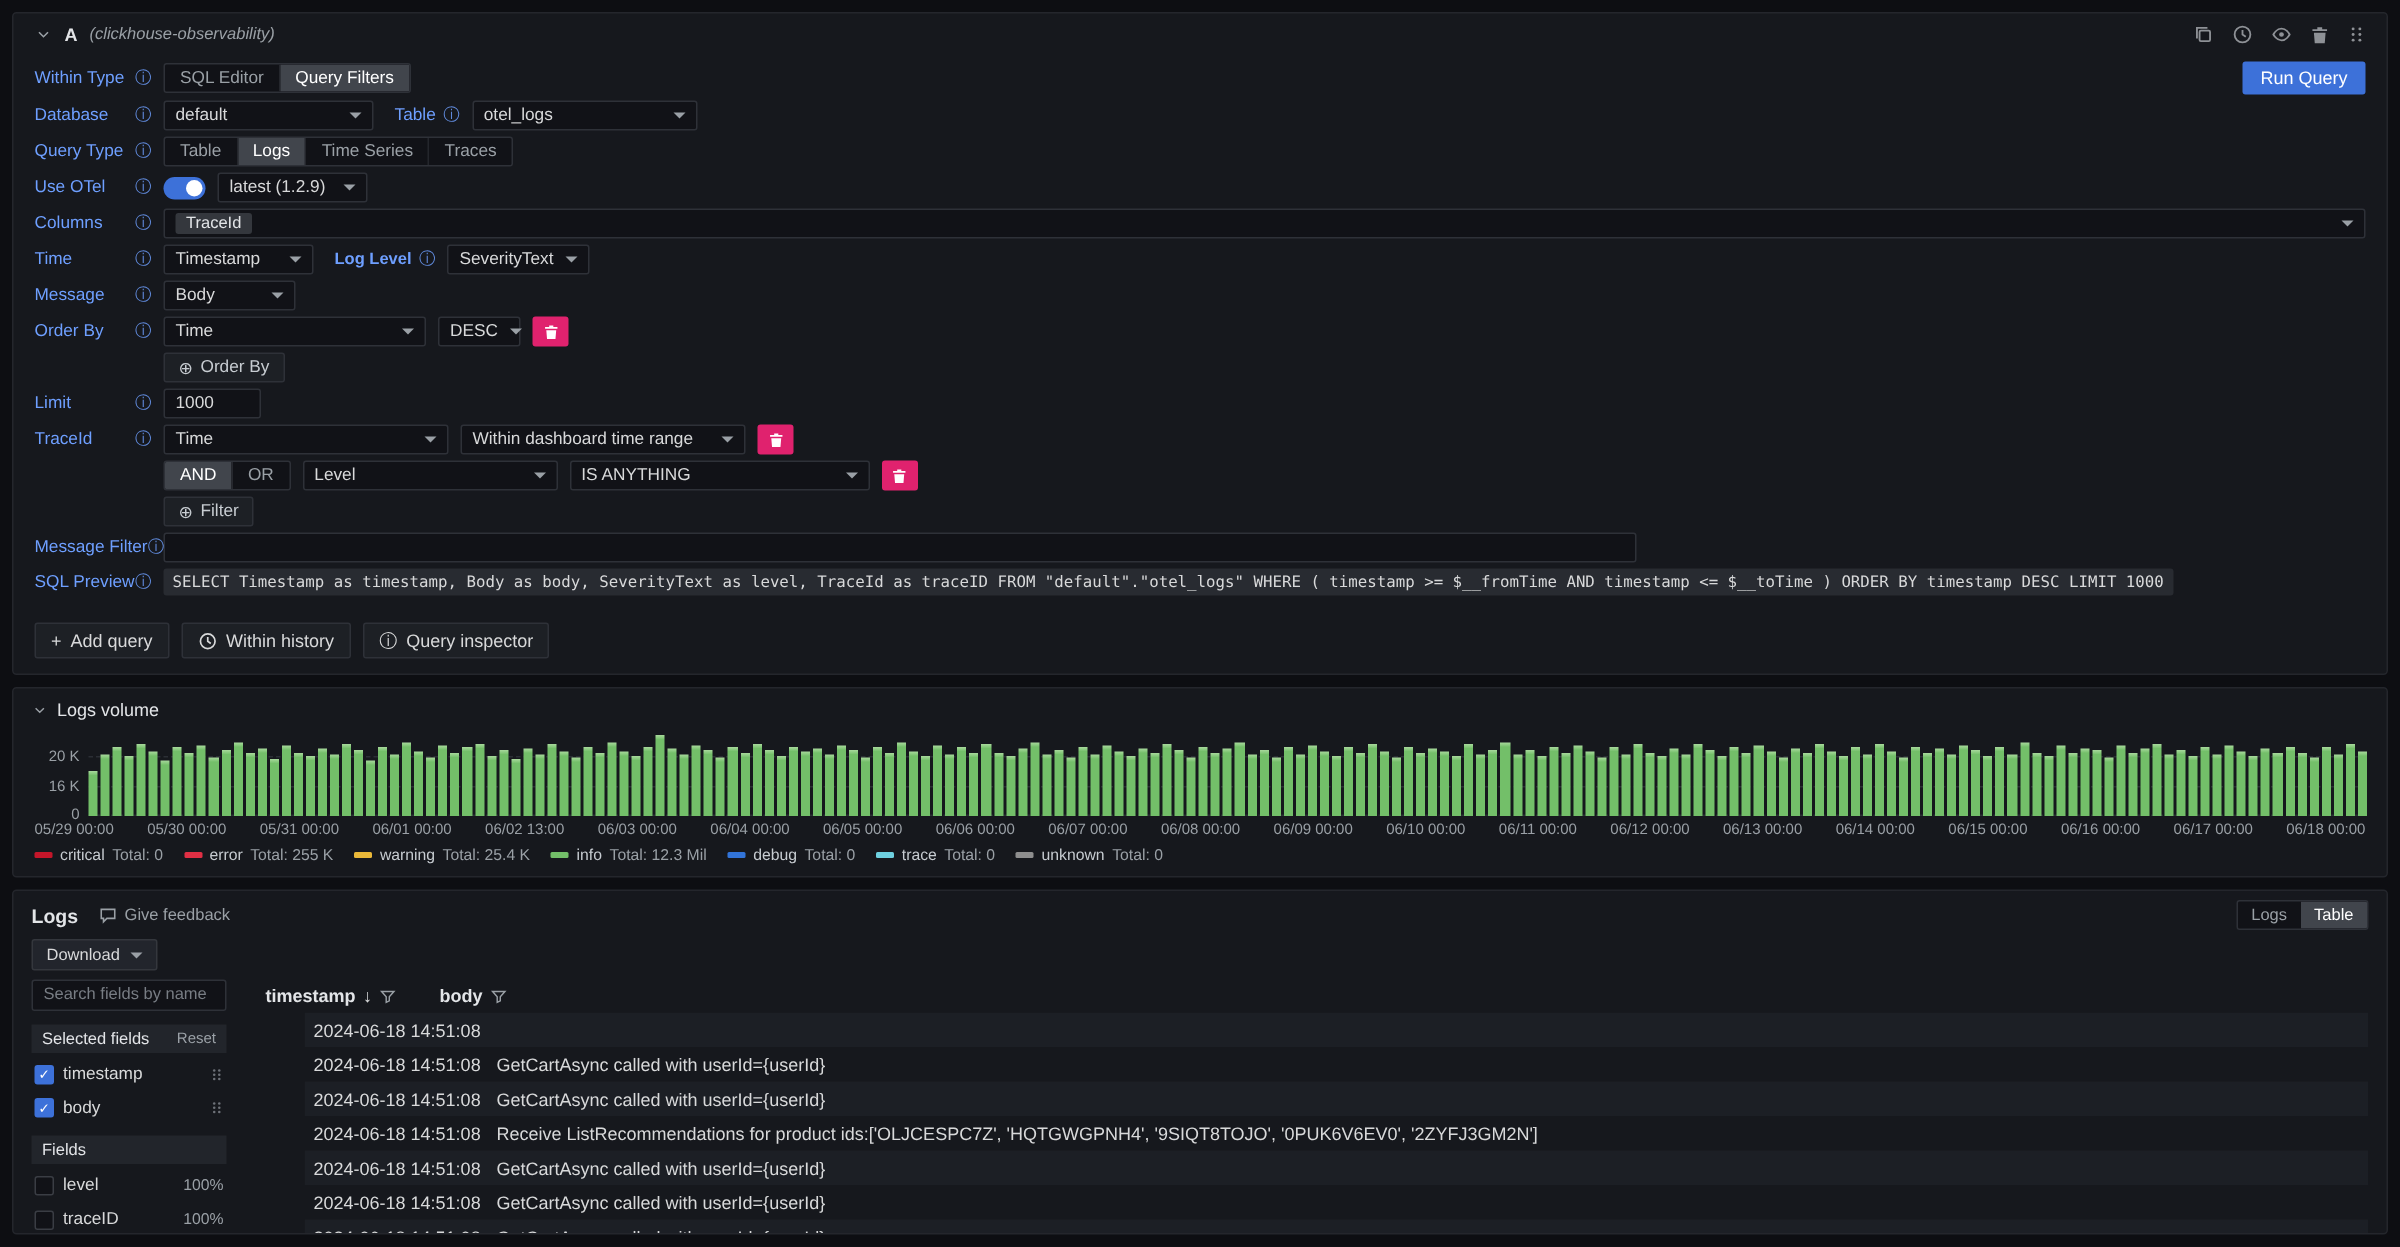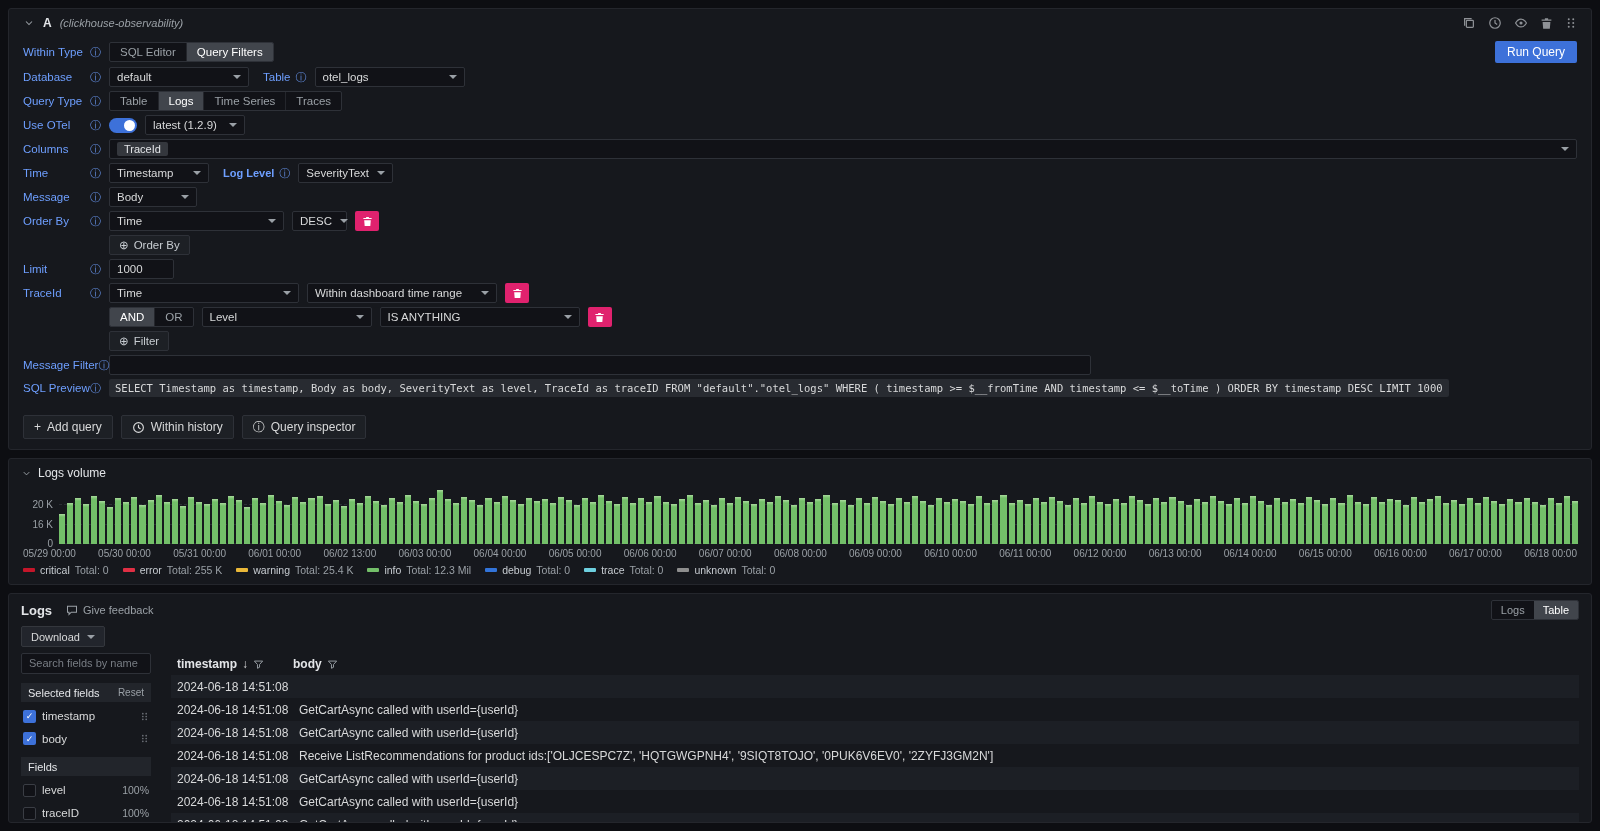--- a/index.html
+++ b/index.html
@@ -77,21 +77,21 @@
   .cb.un { background:#111217; border:1px solid #3a3d44; color:transparent; }
   .fname { color:#d8d9da; flex:1; overflow:hidden; white-space:nowrap; }
   .pct { color:#9aa0a6; font-size:10.5px; }
   .grip { color:#6d7178; cursor:grab; display:flex; }
   .table { flex:1; min-width:0; display:flex; flex-direction:column; overflow:hidden; }
   .thead { display:flex; align-items:center; height:22px; font-size:12px; color:#e3e5e8; font-weight:600; }
   .th-ts { width:122px; min-width:122px; display:flex; align-items:center; gap:5px; padding-left:6px; }
   .th-body { flex:1; display:flex; align-items:center; gap:5px; }
   .sort-arrow { color:#d8d9da; font-weight:400; }
   .funnel { color:#9aa0a6; display:flex; }
-  .tbody { flex:1; overflow:hidden; }
+  .tbody { flex:1; overflow:hidden;margin-left:32px; }
   .log-row { display:flex; height:23px; align-items:center; font-size:12px; cursor:pointer; }
   .log-row:nth-child(odd) { background:#1c1f25; }
   .cell { padding:0 8px 0 6px; white-space:nowrap; overflow:hidden; }
   .cell.ts { width:122px; min-width:122px; color:#d8d9da; }
   .cell.body { flex:1; color:#d8d9da; }
   svg { stroke-width:1.4; }
 </style>
 </head>
 <body>
 

